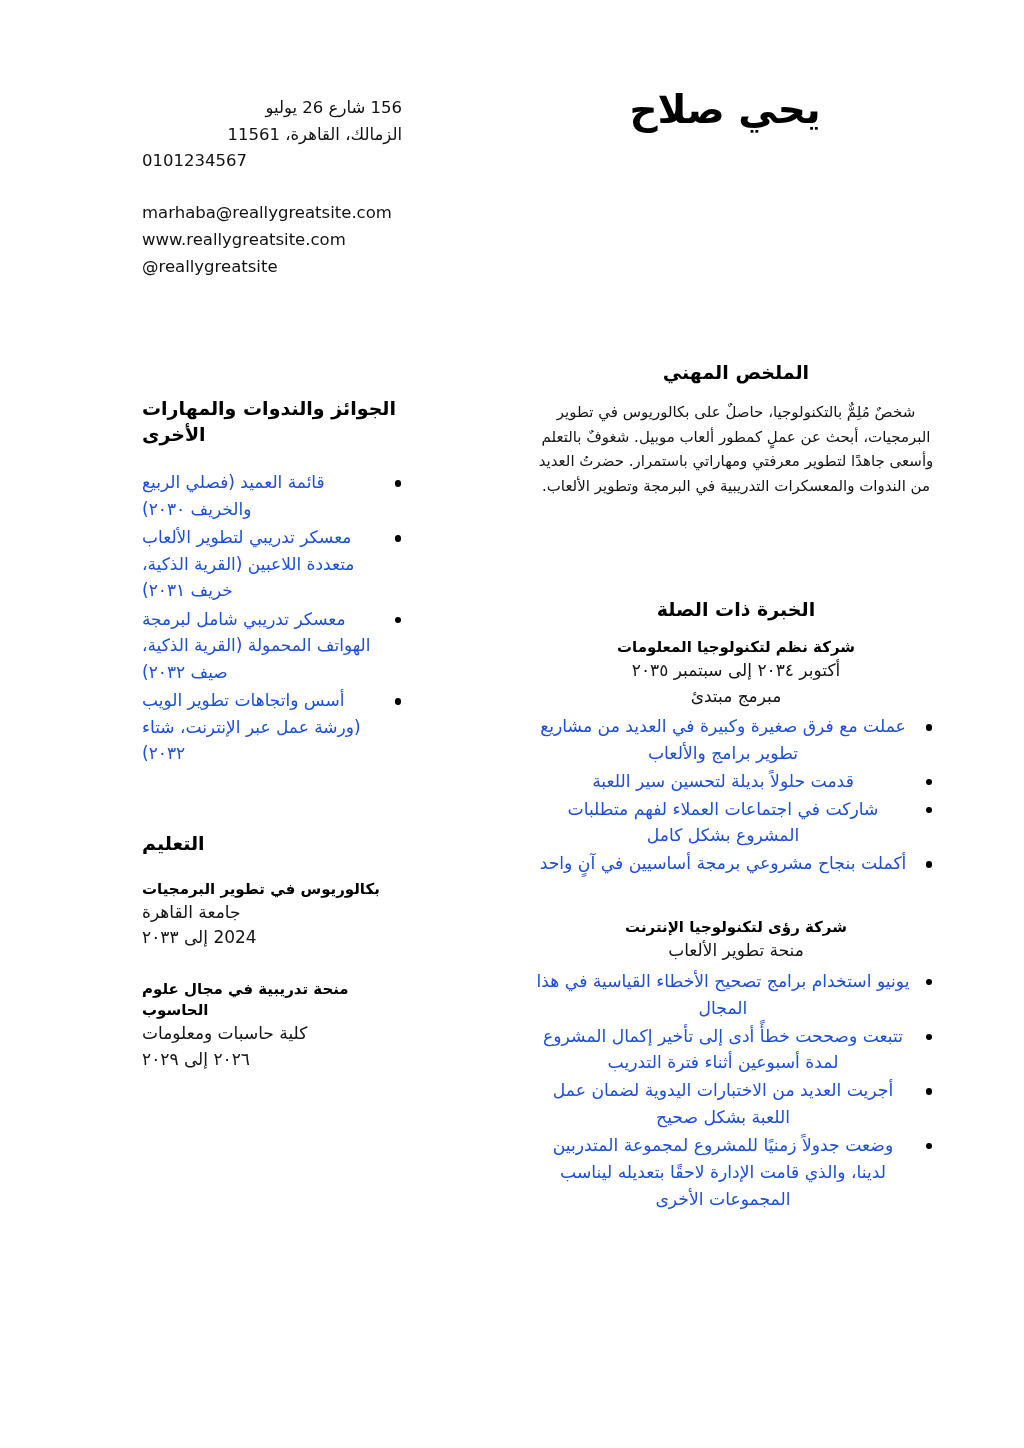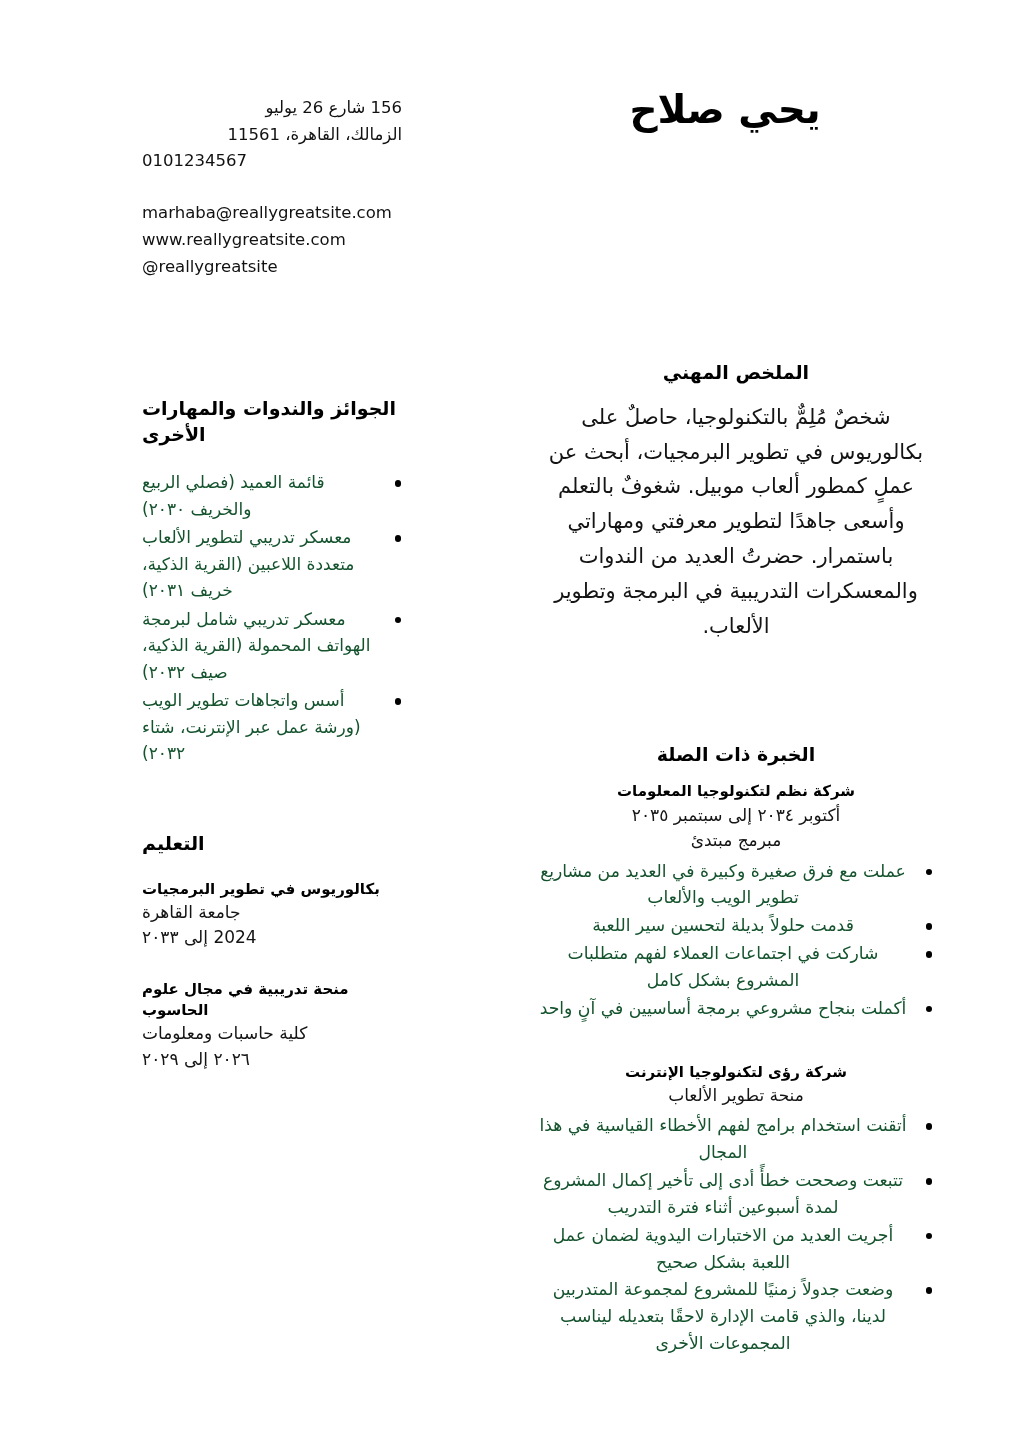--- a/index.html
+++ b/index.html
@@ -89,21 +89,21 @@
     font-weight: 700;
     line-height: 1.35;
     color: #000000;
     margin: 0 0 14px 0;
   }
   .section-title.left-title {
     margin-bottom: 22px;
   }
 
   .summary-text {
-    font-size: 21px;
+    font-size: 15px;
     line-height: 1.66;
     color: #141414;
     margin: 0;
   }
 
   .block-gap-xl { height: 98px; }
   .block-gap-lg { height: 62px; }
   .block-gap-md { height: 34px; }
   .block-gap-sm { height: 22px; }
 
@@ -124,21 +124,21 @@
 
   ul.bullets {
     list-style: none;
     margin: 4px 0 0 0;
     padding: 0;
   }
   ul.bullets > li {
     position: relative;
     font-size: 17.2px;
     line-height: 1.56;
-    color: #14532d;
+    color: #1d4ed8;
     padding-right: 26px;
     margin-bottom: 1px;
   }
   ul.bullets > li::before {
     content: "";
     position: absolute;
     right: 4px;
     top: 11px;
     width: 6.5px;
     height: 6.5px;
@@ -183,34 +183,34 @@
 
     <div class="block-gap-xl"></div>
 
     <h2 class="section-title">الخبرة ذات الصلة</h2>
 
     <div class="entry">
       <p class="entry-org">شركة نظم لتكنولوجيا المعلومات</p>
       <p class="entry-meta">أكتوبر ٢٠٣٤ إلى سبتمبر ٢٠٣٥</p>
       <p class="entry-meta">مبرمج مبتدئ</p>
       <ul class="bullets">
-        <li>عملت مع فرق صغيرة وكبيرة في العديد من مشاريع تطوير الويب والألعاب</li>
+        <li>عملت مع فرق صغيرة وكبيرة في العديد من مشاريع تطوير برامج والألعاب</li>
         <li>قدمت حلولاً بديلة لتحسين سير اللعبة</li>
         <li>شاركت في اجتماعات العملاء لفهم متطلبات المشروع بشكل كامل</li>
         <li>أكملت بنجاح مشروعي برمجة أساسيين في آنٍ واحد</li>
       </ul>
     </div>
 
     <div class="block-gap-md"></div>
 
     <div class="entry">
       <p class="entry-org">شركة رؤى لتكنولوجيا الإنترنت</p>
       <p class="entry-meta">منحة تطوير الألعاب</p>
       <ul class="bullets">
-        <li>أتقنت استخدام برامج لفهم الأخطاء القياسية في هذا المجال</li>
+        <li>يونيو استخدام برامج تصحيح الأخطاء القياسية في هذا المجال</li>
         <li>تتبعت وصححت خطأً أدى إلى تأخير إكمال المشروع لمدة أسبوعين أثناء فترة التدريب</li>
         <li>أجريت العديد من الاختبارات اليدوية لضمان عمل اللعبة بشكل صحيح</li>
         <li>وضعت جدولاً زمنيًا للمشروع لمجموعة المتدربين لدينا، والذي قامت الإدارة لاحقًا بتعديله ليناسب المجموعات الأخرى</li>
       </ul>
     </div>
 
   </div>
 
   <div class="col-left">
 

